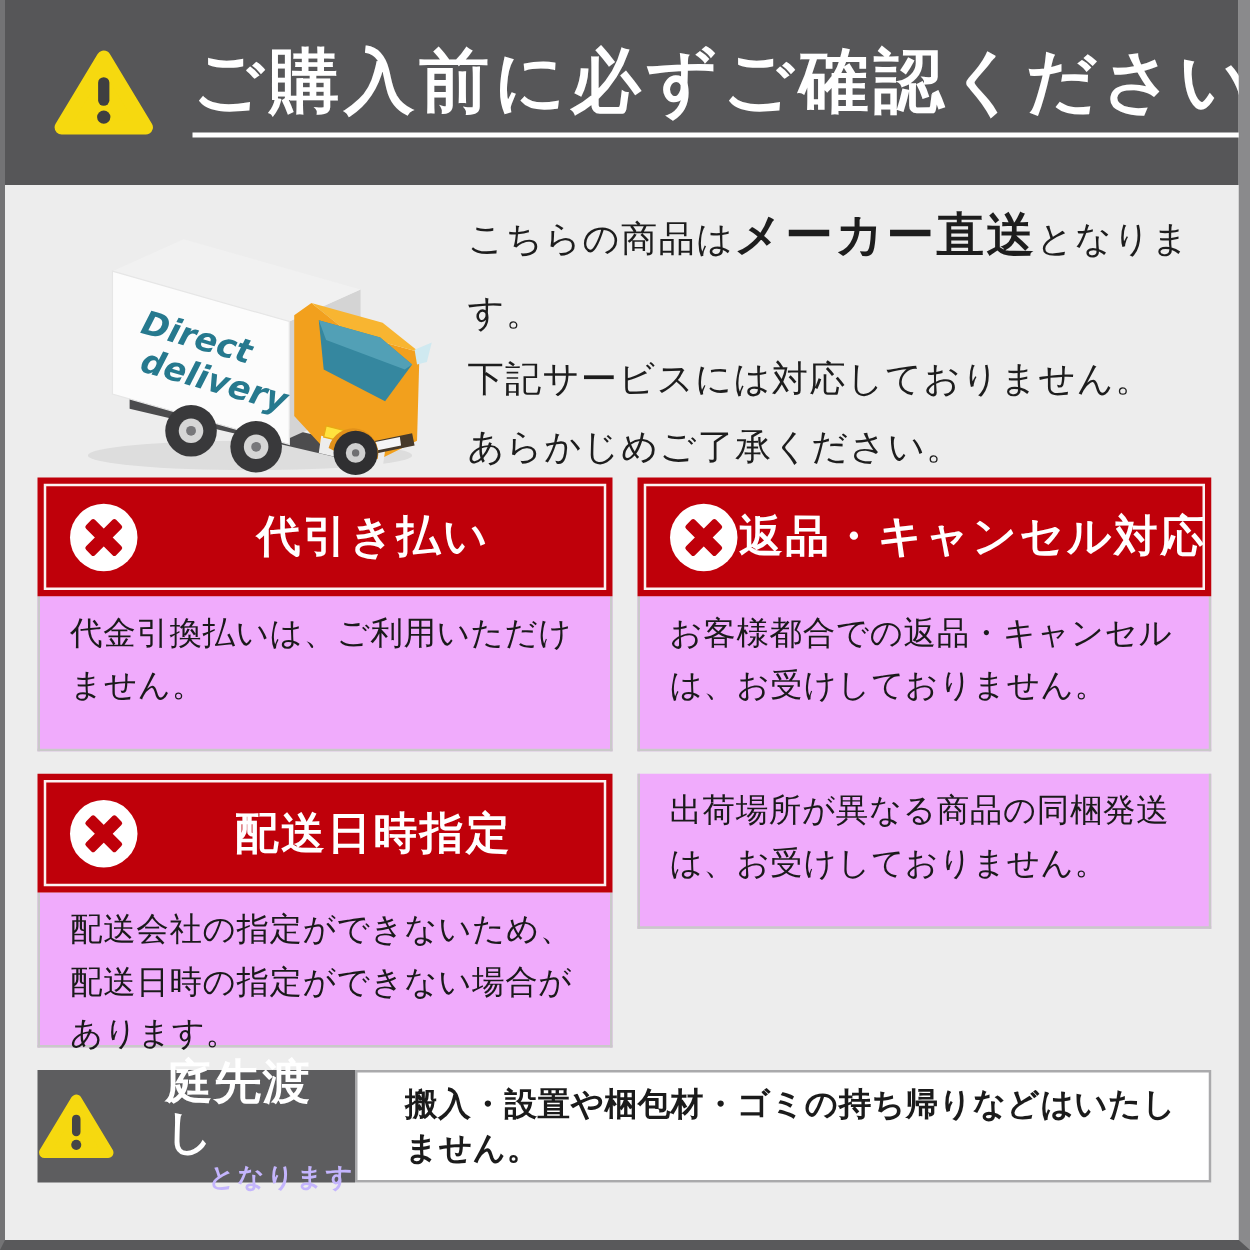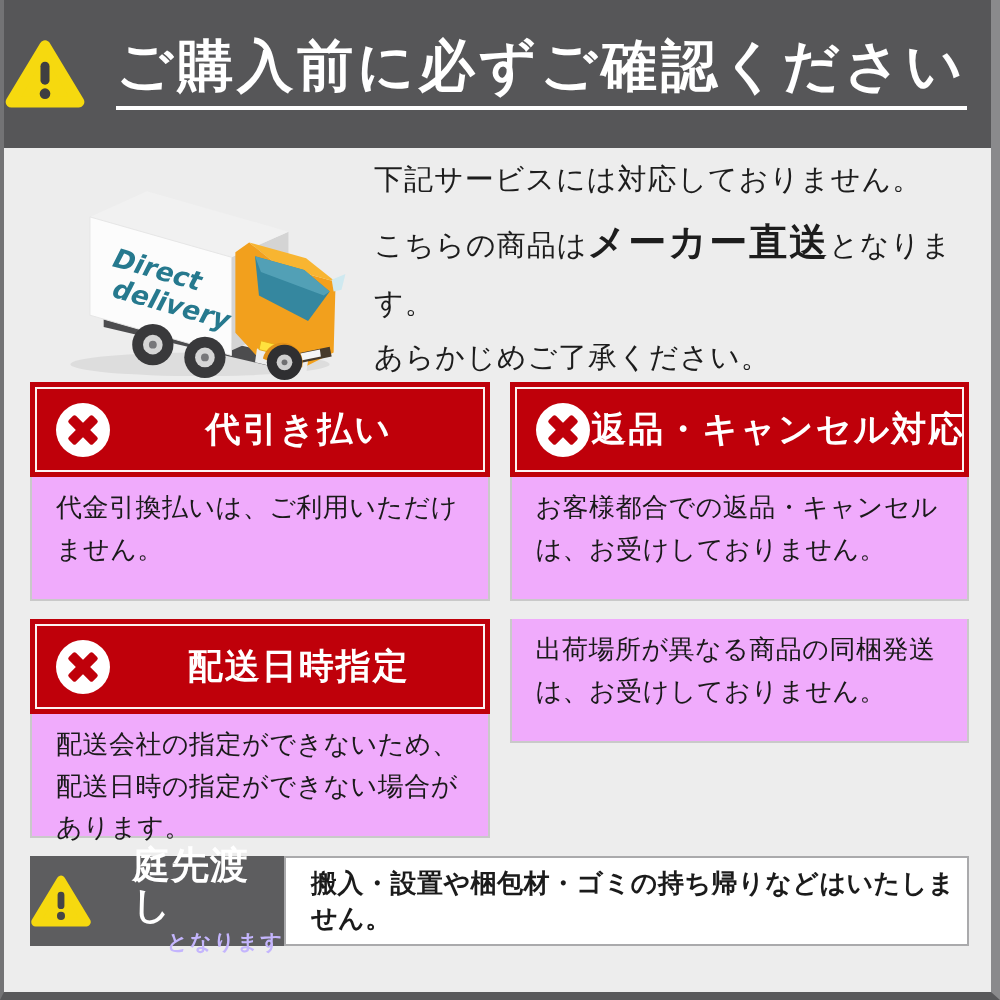--- a/index.html
+++ b/index.html
@@ -13,21 +13,21 @@
     background:#ededed;
     border-left:4px solid #737375;
     border-right:9px solid #8a8a8c;
     border-bottom:8px solid #59595b;
     overflow:hidden;
   }
   
   .header{
     height:148px;background:#565658;
     display:flex;align-items:center;
-    box-sizing:border-box;
+    padding-left:38px;box-sizing:border-box;
   }
   .header .tri{width:82px;height:76px;flex:0 0 auto;}
   .page-title{
     margin:0 0 0 30px;
     color:#ffffff;font-size:56px;font-weight:bold;
     letter-spacing:4px;line-height:1;
     border-bottom:4px solid #ffffff;
     padding-bottom:12px;white-space:nowrap;
   }
   
@@ -85,21 +85,21 @@
     width:254px;flex:0 0 auto;background:#5d5d5f;
     display:flex;align-items:center;justify-content:center;gap:28px;
   }
   .footer-badge .tri{width:64px;height:60px;margin-right:12px;}
   .badge-text{display:flex;flex-direction:column;align-items:flex-end;}
   .badge-title{color:#ffffff;font-size:38px;font-weight:bold;line-height:1.05;letter-spacing:1px;}
   .badge-sub{color:#c4b5fd;font-size:21px;font-weight:bold;letter-spacing:2px;margin-top:3px;}
   .footer-message{
     flex:1;background:#ffffff;border:2px solid #aaaaac;
     box-sizing:border-box;display:flex;align-items:center;
-    padding-left:25px;
+    padding-left:38px;
   }
   .footer-message p{
     margin:0;color:#1b1b1b;font-size:26px;font-weight:bold;letter-spacing:.5px;
   }
 </style>
 </head>
 <body>
 
 <div class="page">
 
@@ -141,22 +141,22 @@
         <polygon points="234,204 282,194 284,204 236,214" fill="#473a2b"></polygon>
         <polygon points="252,201 272,197 273,204 253,208" fill="#f5f5f5"></polygon>
         <polygon points="212,188 232,193 230,202 210,197" fill="#ffe23e" stroke="#e8a915" stroke-width="1"></polygon>
         <path d="M214 206 a20 20 0 0 1 40 9 l-6 1 a16 16 0 0 0 -28 -7 z" fill="#e2911a"></path>
         <circle cx="236" cy="210" r="18" fill="#2f2f31"></circle>
           <circle cx="236" cy="210" r="8" fill="#cfcfcf"></circle>
           <circle cx="236" cy="210" r="3" fill="#6f6f71"></circle>
       </g>
     </svg>
     <div class="intro-text">
+      <div><span>こちらの商品は</span><span class="em">メーカー直送</span><span>となります。</span></div>
       <div>下記サービスには対応しておりません。</div>
-      <div><span>こちらの商品は</span><span class="em">メーカー直送</span><span>となります。</span></div>
       <div>あらかじめご了承ください。</div>
     </div>
   </div>
 
   <div class="grid">
 
     <div class="card">
       <div class="card-header">
         <span class="x-circle"></span>
         <span class="card-title">代引き払い</span>

